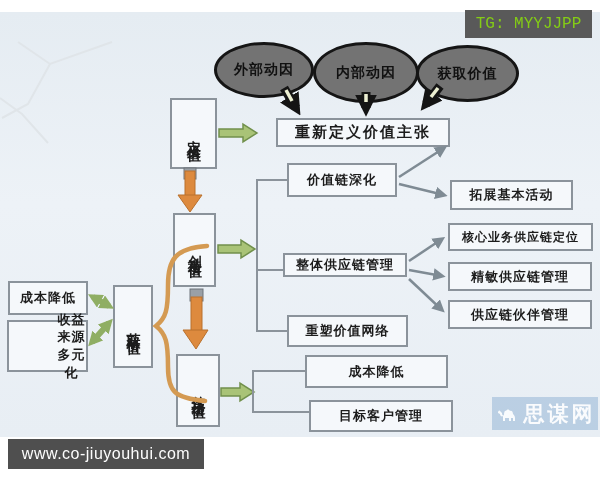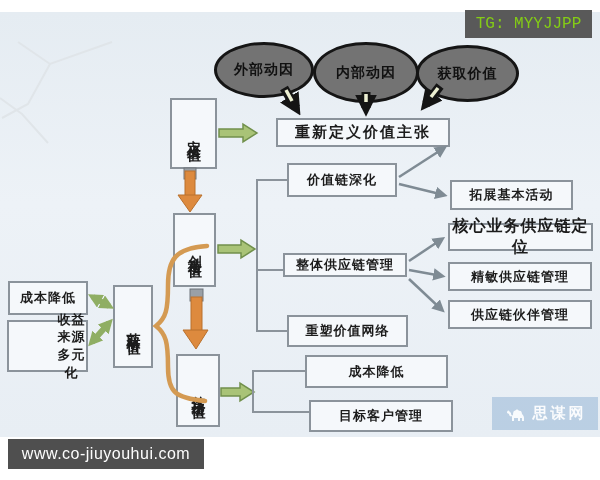--- a/index.html
+++ b/index.html
@@ -17,21 +17,21 @@
   .prewrap{white-space:pre-line;line-height:1.35;padding-left:48px;}
   #tg-badge{position:absolute;left:465px;top:10px;width:127px;height:28px;background:#595959;
        color:#84cc16;font-family:Liberation Mono, monospace;font-size:16px;
        display:flex;align-items:center;justify-content:center;z-index:6;}
   #url-badge{position:absolute;left:8px;top:439px;width:196px;height:30px;background:#4f4f4f;
        color:#fdfdfd;font-family:"Liberation Sans",sans-serif;font-size:16px;letter-spacing:.5px;
        display:flex;align-items:center;justify-content:center;z-index:6;}
   #watermark{position:absolute;left:492px;top:397px;width:106px;height:33px;
        background:rgba(171,196,221,0.75);display:flex;align-items:center;justify-content:center;
        gap:5px;z-index:5;}
-  #watermark .wm-text{color:rgba(255,255,255,0.92);font-weight:bold;font-size:15px;letter-spacing:3px;}
+  #watermark .wm-text{color:rgba(255,255,255,0.92);font-weight:bold;font-size:21px;letter-spacing:3px;}
   #arrow-layer{position:absolute;left:0;top:0;width:600px;height:480px;z-index:3;pointer-events:none;}
   #bottom-strip{position:absolute;left:0;top:437px;width:600px;height:43px;background:#fff;z-index:4;}
   #top-strip{position:absolute;left:0;top:0;width:600px;height:12px;background:#fff;z-index:4;}
 </style>
 </head>
 <body>
 
 <div id="canvas">
   <div id="diagram-bg"></div>
   <div id="top-strip"></div>
@@ -44,21 +44,21 @@
   <div class="box vbox" style="left:170px;top:98px;width:47px;height:71px;">定义价值</div>
   <div class="box vbox" style="left:173px;top:213px;width:43px;height:74px;">创造价值</div>
   <div class="box vbox" style="left:176px;top:354px;width:44px;height:73px;">传递价值</div>
   <div class="box vbox" style="left:113px;top:285px;width:40px;height:83px;">获取价值</div>
 
   <div class="box" style="left:256px;top:118px;width:174px;height:29px;font-size:15px;letter-spacing:2px;margin-left:20px;">重新定义价值主张</div>
   <div class="box" style="left:287px;top:163px;width:110px;height:34px;">价值链深化</div>
   <div class="box" style="left:283px;top:253px;width:124px;height:24px;">整体供应链管理</div>
   <div class="box" style="left:287px;top:315px;width:121px;height:32px;">重塑价值网络</div>
   <div class="box" style="left:450px;top:180px;width:123px;height:30px;">拓展基本活动</div>
-  <div class="box" style="left:448px;top:223px;width:145px;height:28px;font-size:16px;">核心业务供应链定位</div>
+  <div class="box" style="left:448px;top:223px;width:145px;height:28px;font-size:12px;">核心业务供应链定位</div>
   <div class="box" style="left:448px;top:262px;width:144px;height:29px;">精敏供应链管理</div>
   <div class="box" style="left:448px;top:300px;width:144px;height:29px;">供应链伙伴管理</div>
   <div class="box" style="left:305px;top:355px;width:143px;height:33px;">成本降低</div>
   <div class="box" style="left:309px;top:400px;width:144px;height:32px;">目标客户管理</div>
   <div class="box" style="left:8px;top:281px;width:80px;height:34px;">成本降低</div>
   <div class="box prewrap" style="left:7px;top:320px;width:81px;height:52px;">收益来源
 多元化</div>
 
   <svg id="arrow-layer" viewBox="0 0 600 480">
     <defs>

